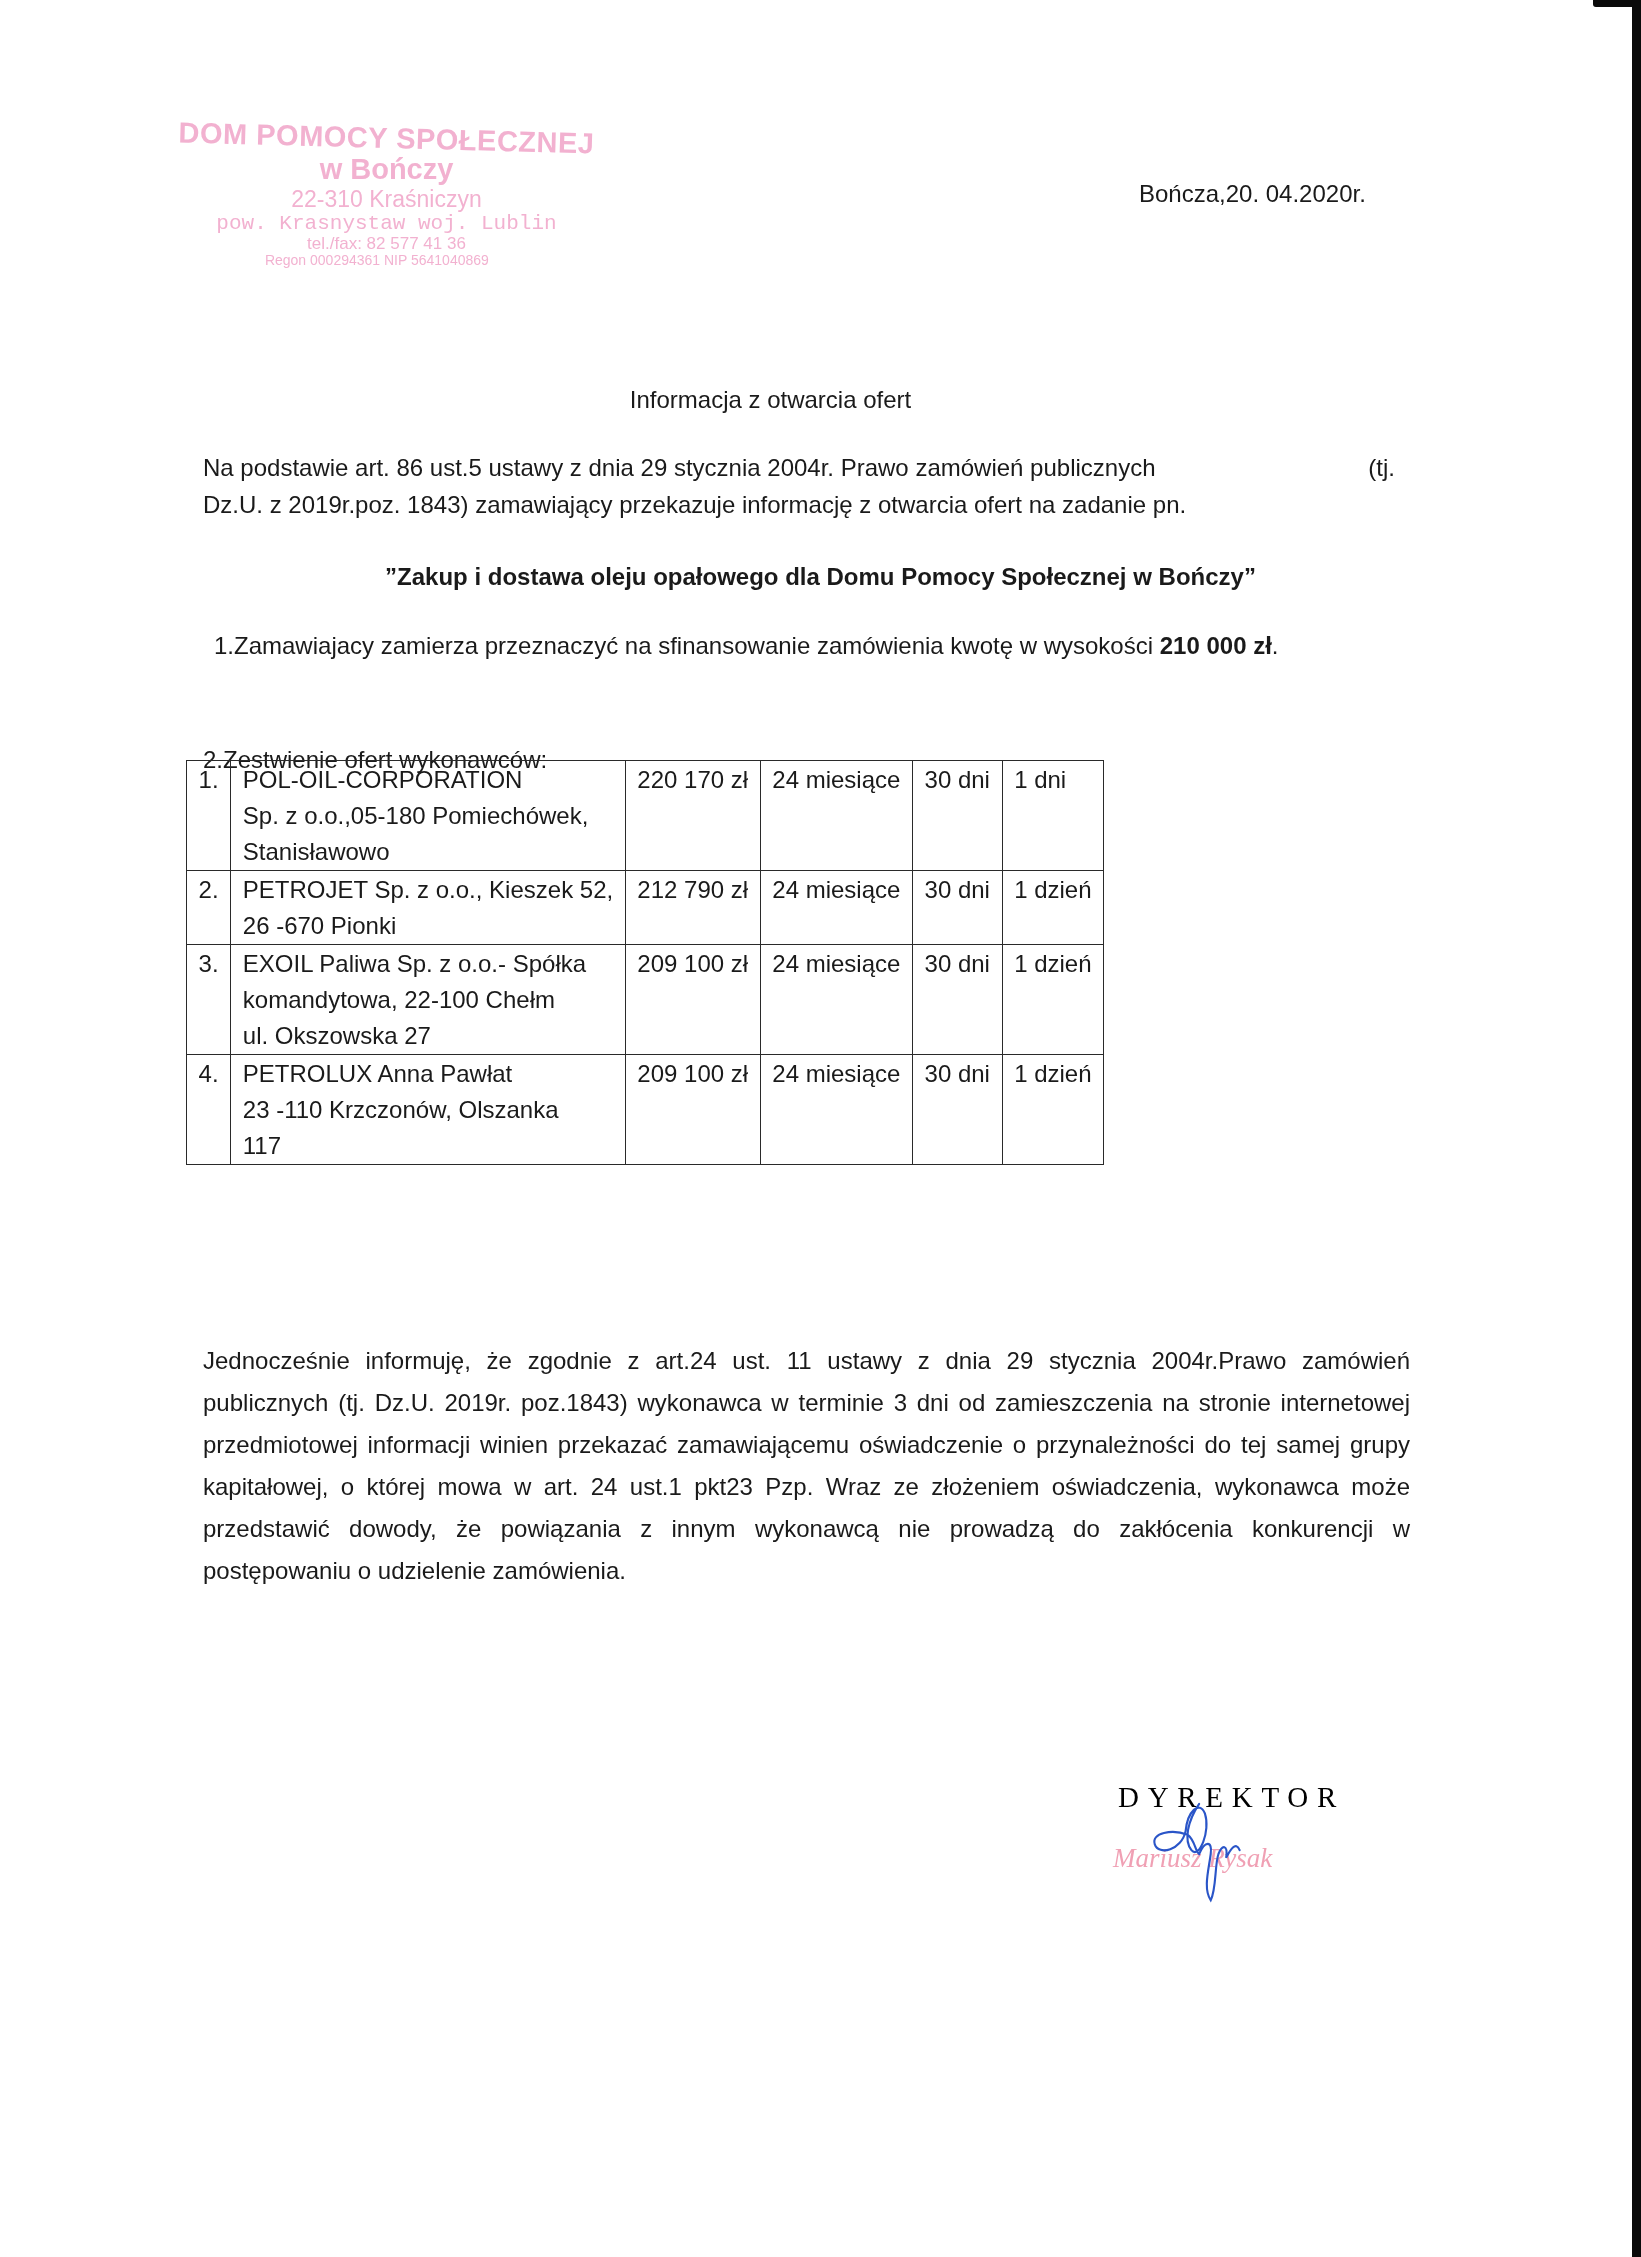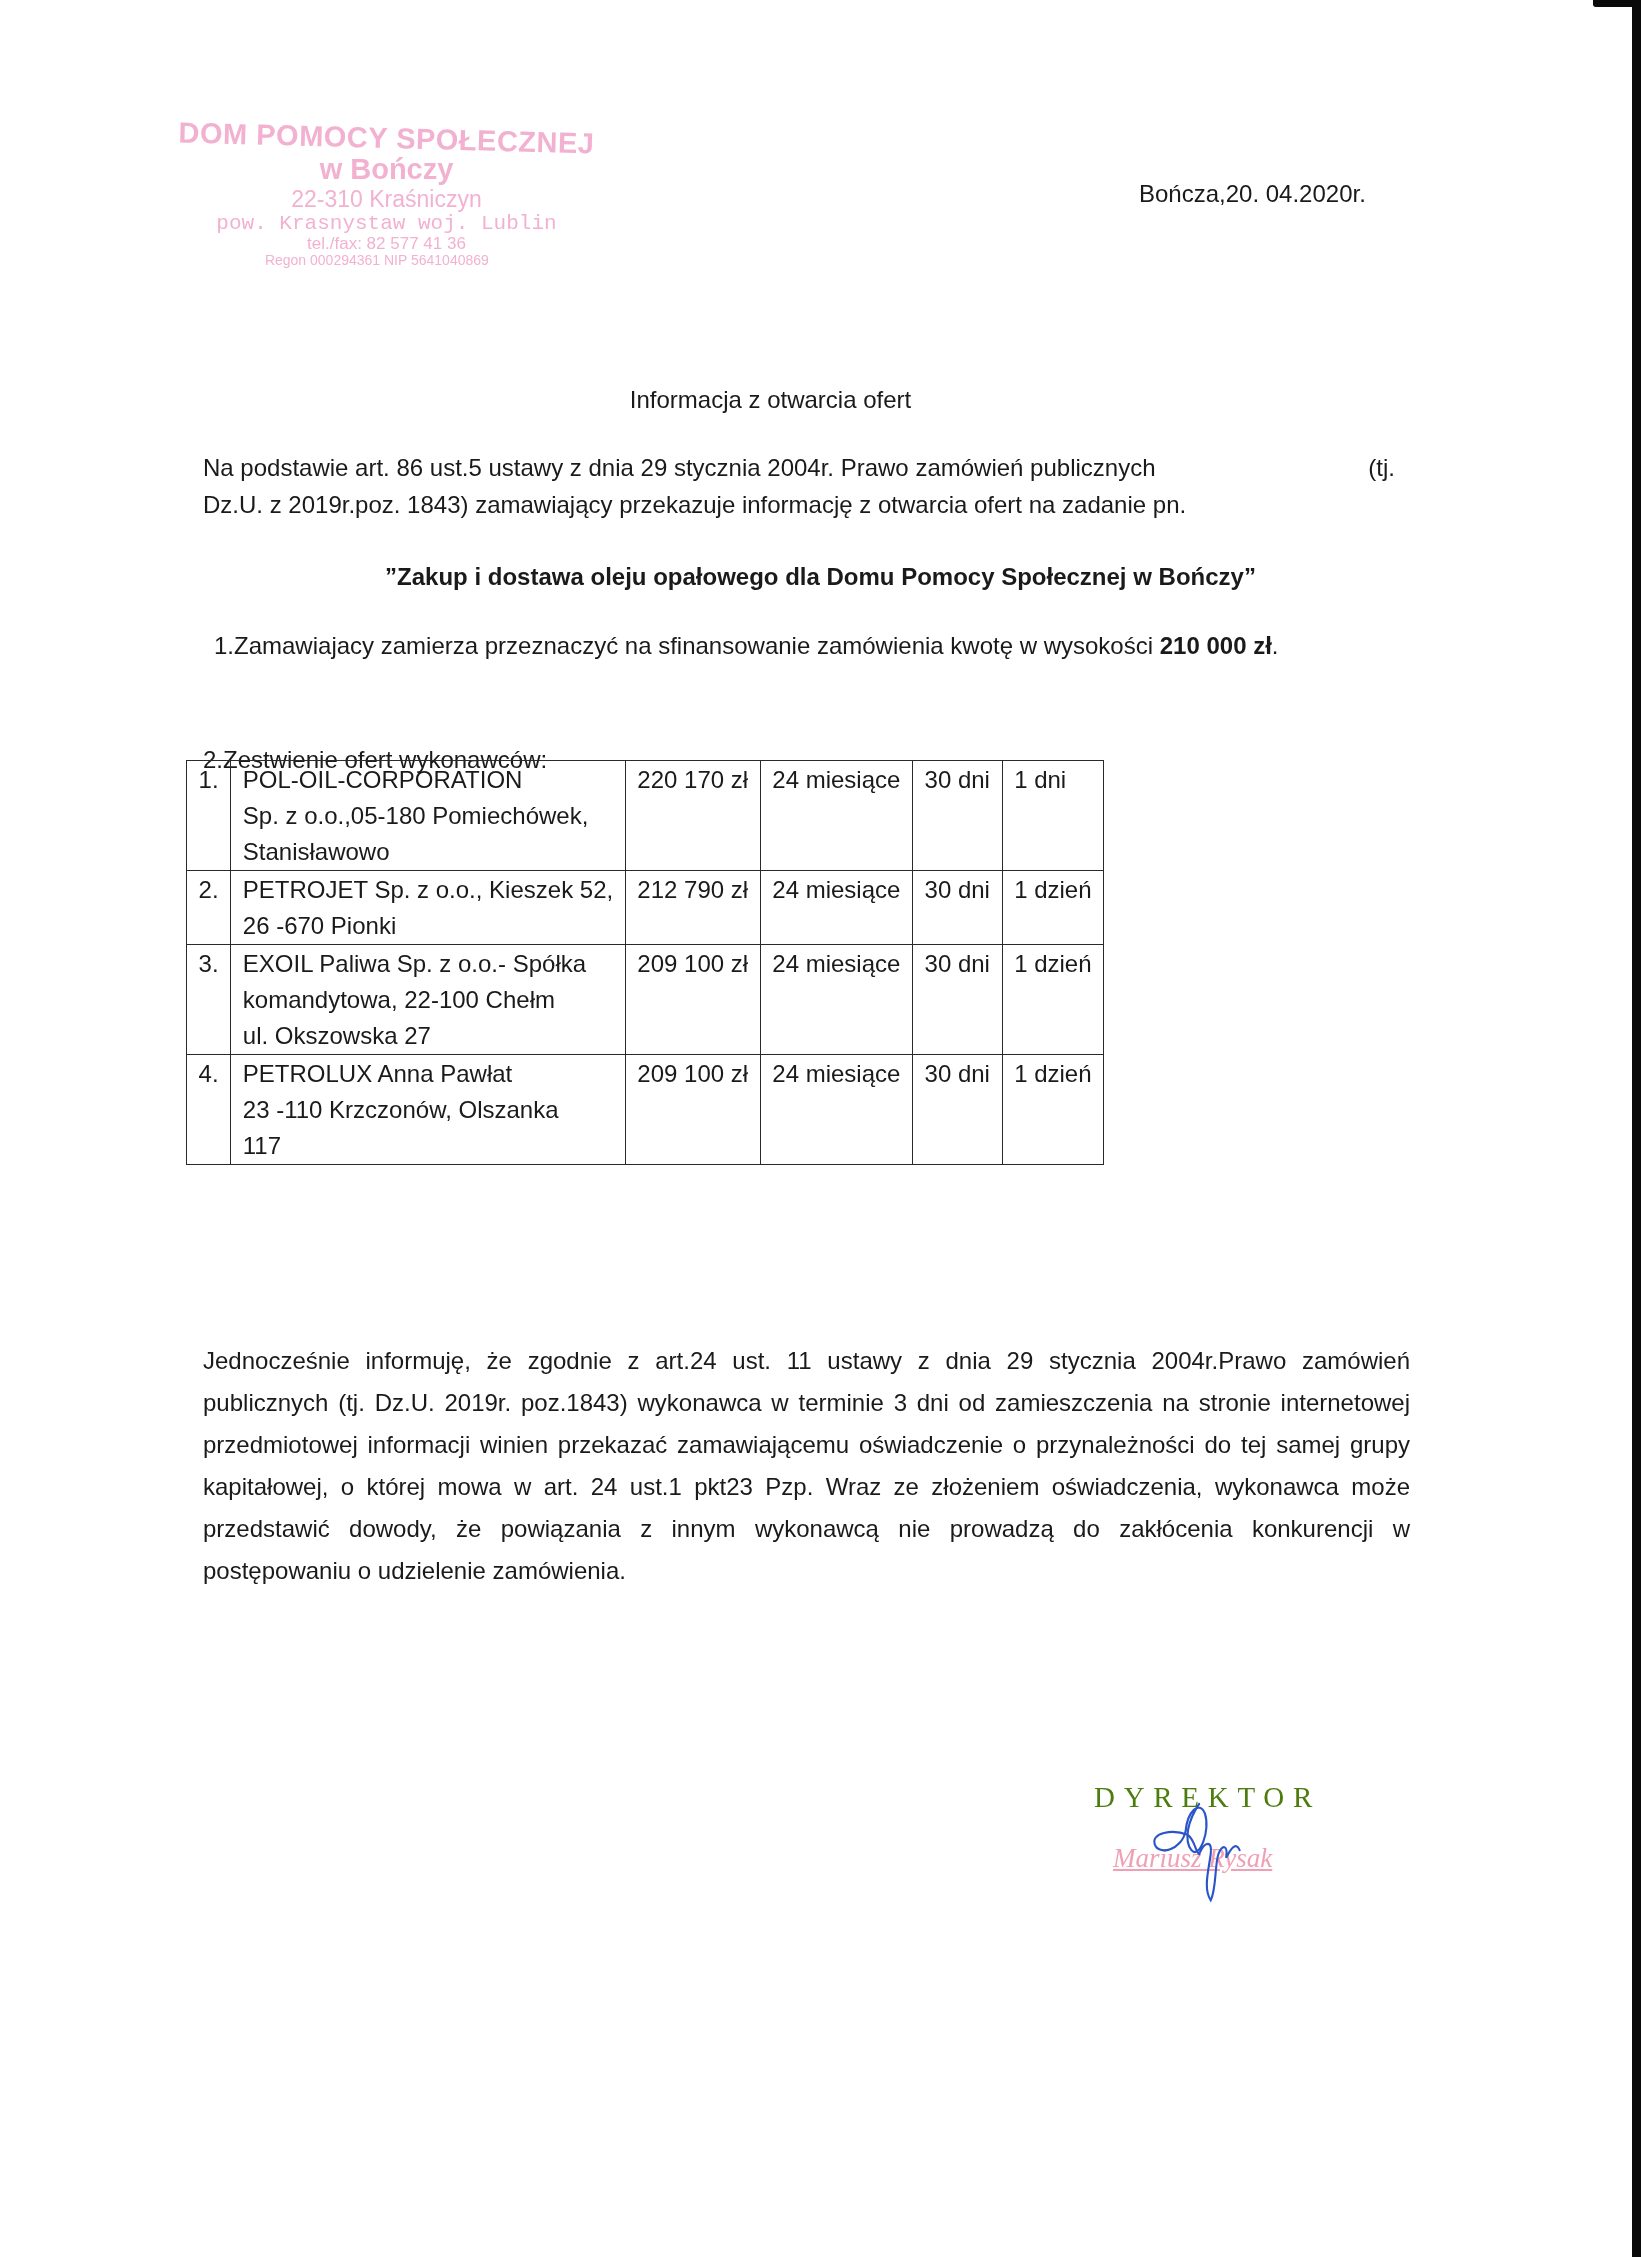--- a/index.html
+++ b/index.html
@@ -115,34 +115,33 @@
       line-height: 42px;
       text-align: justify;
     }
     .sig {
       position: absolute;
       left: 1091px; top: 1773px;
       width: 251px; height: 135px;
     }
     .sig .dyr {
       position: absolute;
-      left: 3px; top: 7.7px;
+      left: 27px; top: 7.7px;
       font-family: "Liberation Serif", serif;
       font-size: 29px;
       letter-spacing: 8.7px;
-      color: #4d7c0f;
+      color: #000000;
     }
     .sig .name {
       position: absolute;
       left: 22px; top: 70px;
       font-family: "Liberation Serif", serif;
       font-style: italic;
       font-size: 27px;
       color: #f0a0b4;
-      text-decoration: underline;
     }
     .sig svg { position: absolute; left: 0; top: 0; }
   </style>
 </head>
 <body>
 
 <div class="scan-edge"></div>
 <div class="scan-cap"></div>
 
 <div class="stamp">

